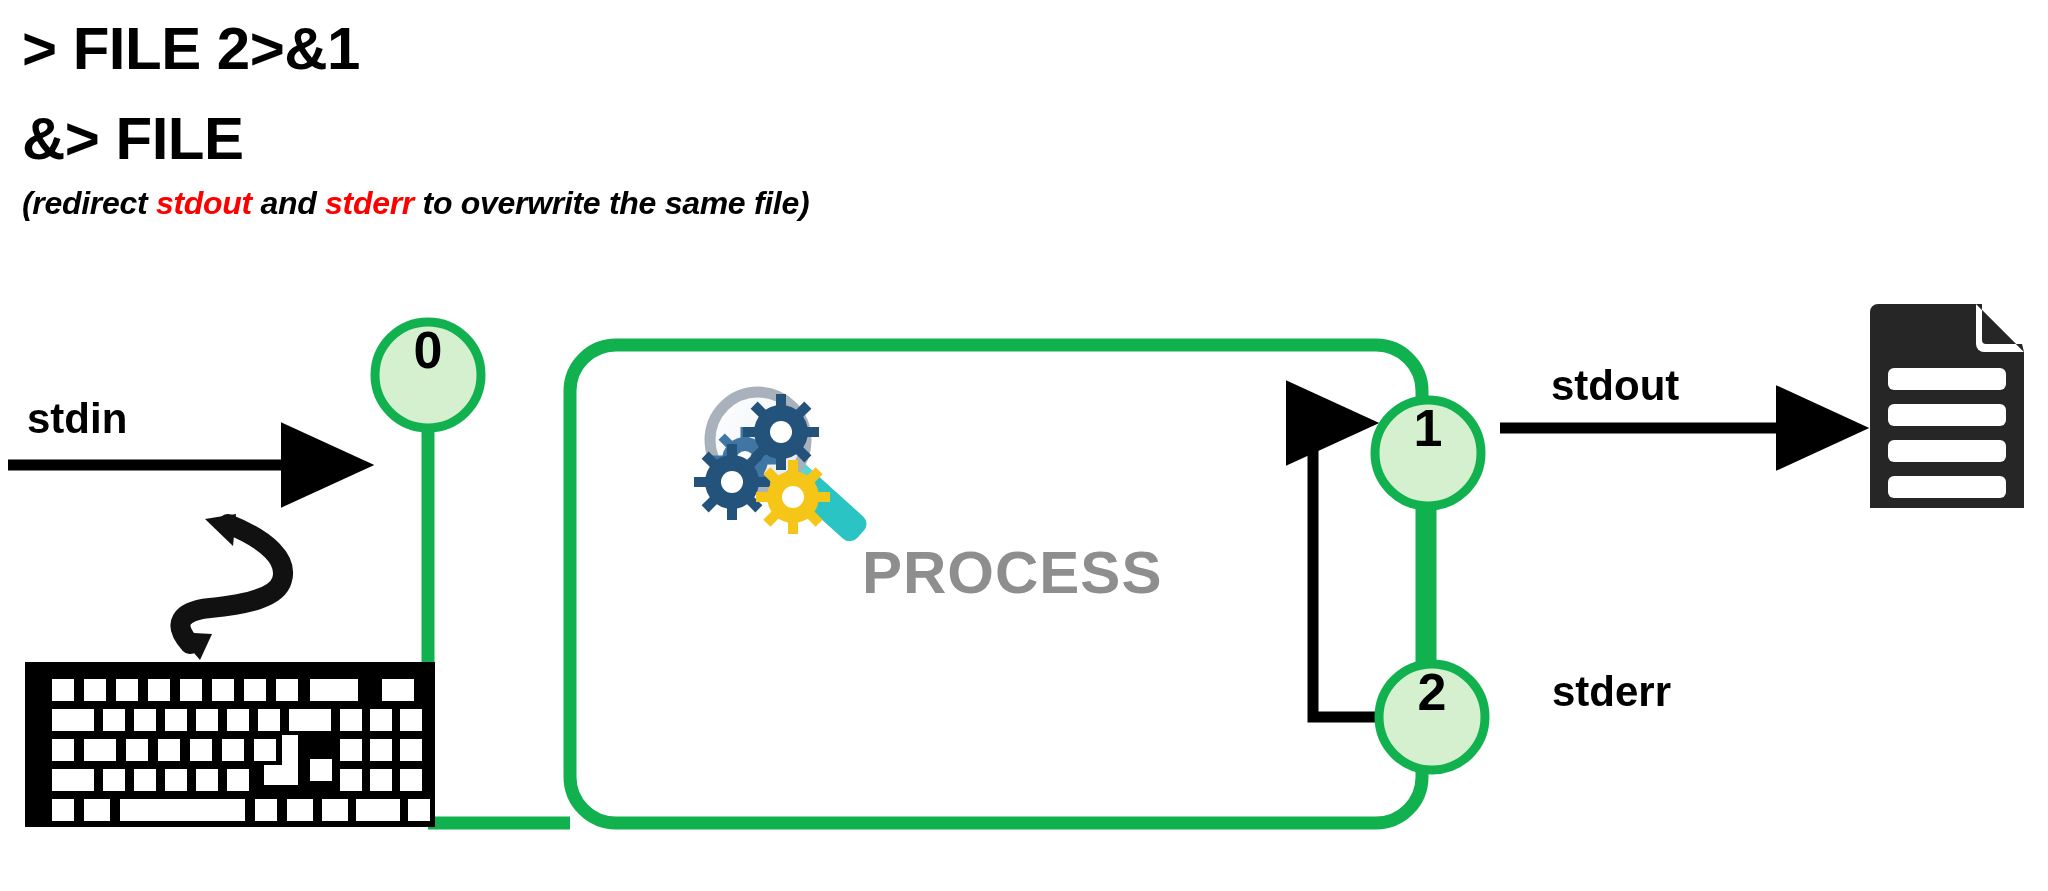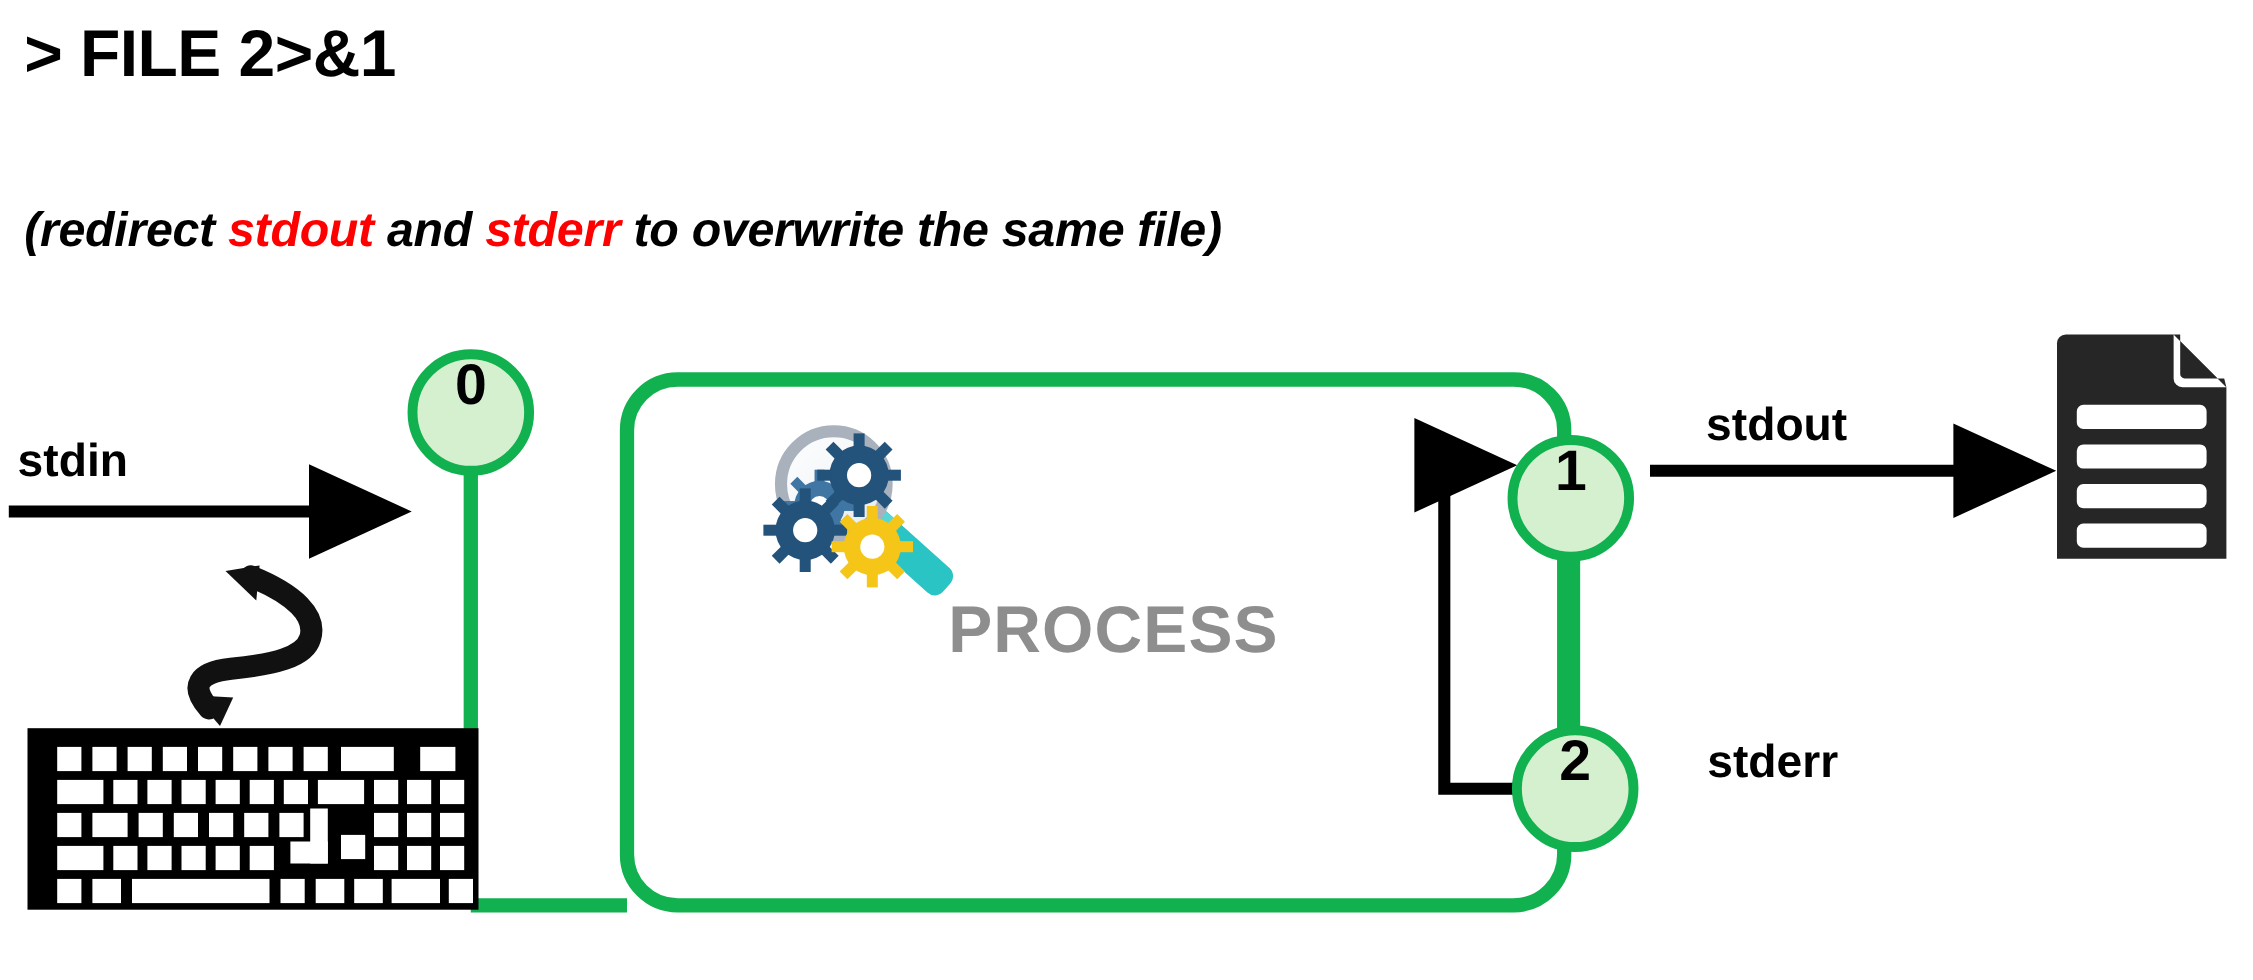--- a/index.html
+++ b/index.html
@@ -30,38 +30,38 @@
     white-space: pre;
     letter-spacing: -0.5px;
   }
   #title-line-1 { left: 22px; top: 14px;  font-size: 60px; }
   #title-line-2 { left: 22px; top: 104px; font-size: 60px; }
 
   #subtitle {
     position: absolute;
     left: 22px;
     top: 185px;
-    font-size: 44px;
+    font-size: 32px;
     font-weight: bold;
     font-style: italic;
     color: #000000;
     white-space: pre;
     letter-spacing: -0.3px;
   }
   #subtitle .hl { color: #ff0000; }
 
   
   .diagram-label {
     position: absolute;
     font-family: "Liberation Sans", sans-serif;
     font-weight: bold;
     color: #000000;
     white-space: pre;
   }
-  #label-stdin  { left: 16px;   top: 395px; font-size: 42px; }
+  #label-stdin  { left: 27px;   top: 395px; font-size: 42px; }
   #label-stdout { left: 1551px; top: 362px; font-size: 42px; }
   #label-stderr { left: 1552px; top: 668px; font-size: 42px; }
 
   #label-process {
     position: absolute;
     left: 862px;
     top: 538px;
     font-size: 60px;
     font-weight: bold;
     color: #8e8e8e;
@@ -91,20 +91,21 @@
     height: 891px;
   }
 </style>
 </head>
 <body>
 
 <div id="stage">
 
   <div class="title-line" id="title-line-1">&gt; FILE 2&gt;&amp;1</div>
 
+  <div class="title-line" id="title-line-2">&amp;&gt; FILE</div>
 
   <div id="subtitle"><span>(redirect </span><span class="hl">stdout</span><span> and </span><span class="hl">stderr</span><span> to overwrite the same file)</span></div>
 
   <svg class="layer" viewBox="0 0 2048 891" xmlns="http://www.w3.org/2000/svg">
 
     <defs>
       <marker id="arrowhead-black" markerWidth="9" markerHeight="9" refX="7.2" refY="4.5" orient="auto" markerUnits="strokeWidth">
         <path d="M0,0.6 L8.5,4.5 L0,8.4 Z" fill="#000000"></path>
       </marker>
       <linearGradient id="lensGlass" x1="0" y1="0" x2="1" y2="1">

